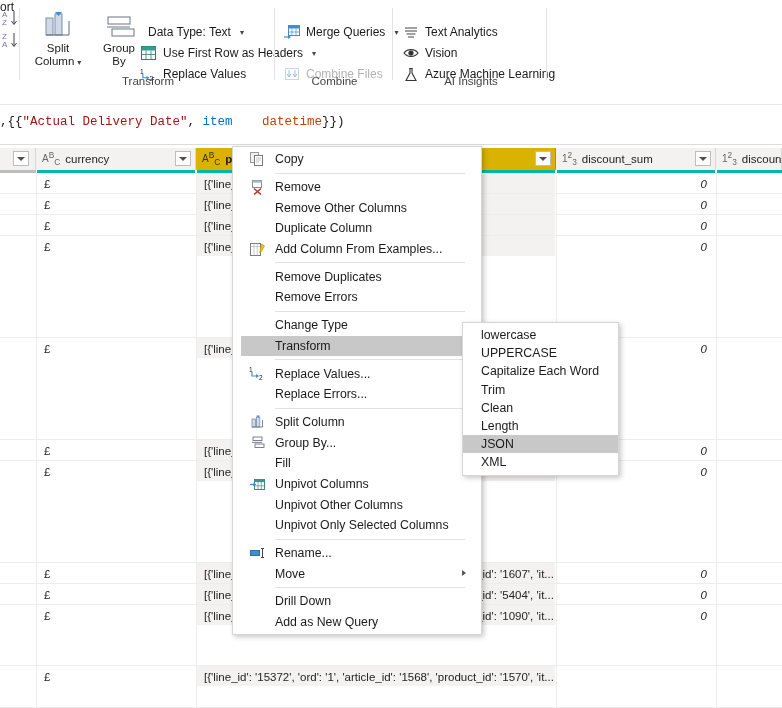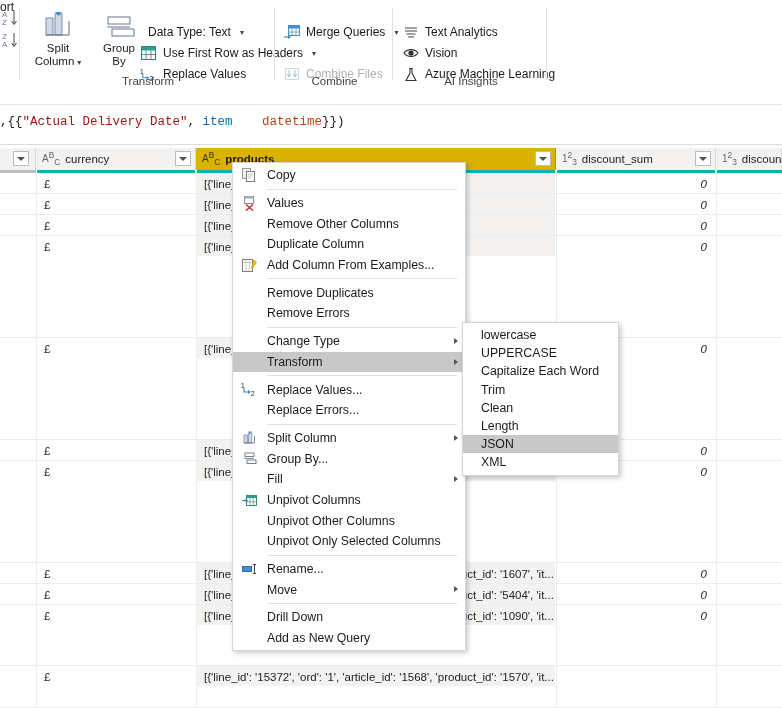--- a/index.html
+++ b/index.html
@@ -87,24 +87,24 @@
     position:absolute;top:0;height:20px;box-sizing:border-box;
     display:flex;align-items:center;font-size:11.5px;color:#252423;
     white-space:nowrap;overflow:hidden;padding-top:2px;
   }
   .cell.shade{background:#f3f2f1;}
   .cell.num{justify-content:flex-end;font-style:italic;padding-right:8px;}
   .colsep{position:absolute;top:0;width:1px;background:#ededed;}
 
   
   .ctxmenu{
-    position:absolute;left:232px;top:162px;width:232px;
+    position:absolute;left:232px;top:146px;width:232px;
     background:#ffffff;border:1px solid #d6d6d6;
     box-shadow:2px 2px 5px rgba(0,0,0,.22);
-    padding:2px 0;z-index:40;text-align:center;
+    padding:2px 8px;z-index:40;text-align:center;
   }
   .mi{
     position:relative;height:20.7px;display:flex;align-items:center;
     font-size:12.3px;color:#1b1b1b;padding-left:34px;white-space:nowrap;cursor:default;
   }
   .mi.hl{background:#c8c8c8;}
   .mi .micon{position:absolute;left:8px;top:2px;width:17px;height:17px;display:flex;align-items:center;justify-content:center;}
   .mi .arrow{position:absolute;right:7px;top:7px;width:0;height:0;
     border-top:3.5px solid transparent;border-bottom:3.5px solid transparent;border-left:4px solid #555;}
   .msep{height:1px;background:#e2e2e2;margin:3px 8px 3px 34px;}
@@ -422,21 +422,21 @@
       </div>
       <div class="msep"></div>
       <div class="mi">
         <span class="micon">
           <svg width="15" height="15" viewBox="0 0 15 15">
             <rect x="2.5" y="0.5" width="9" height="7" fill="#fff" stroke="#7f8fa6"></rect>
             <rect x="2.5" y="0.5" width="9" height="2.2" fill="#aab7c4"></rect>
             <path d="M4 8.5 L11 14.5 M11 8.5 L4 14.5" stroke="#c0392b" stroke-width="1.6"></path>
           </svg>
         </span>
-        <span>Values</span>
+        <span>Remove</span>
       </div>
       <div class="mi">
         <span>Remove Other Columns</span>
       </div>
       <div class="mi">
         <span>Duplicate Column</span>
       </div>
       <div class="mi">
         <span class="micon">
           <svg width="15" height="15" viewBox="0 0 15 15">

